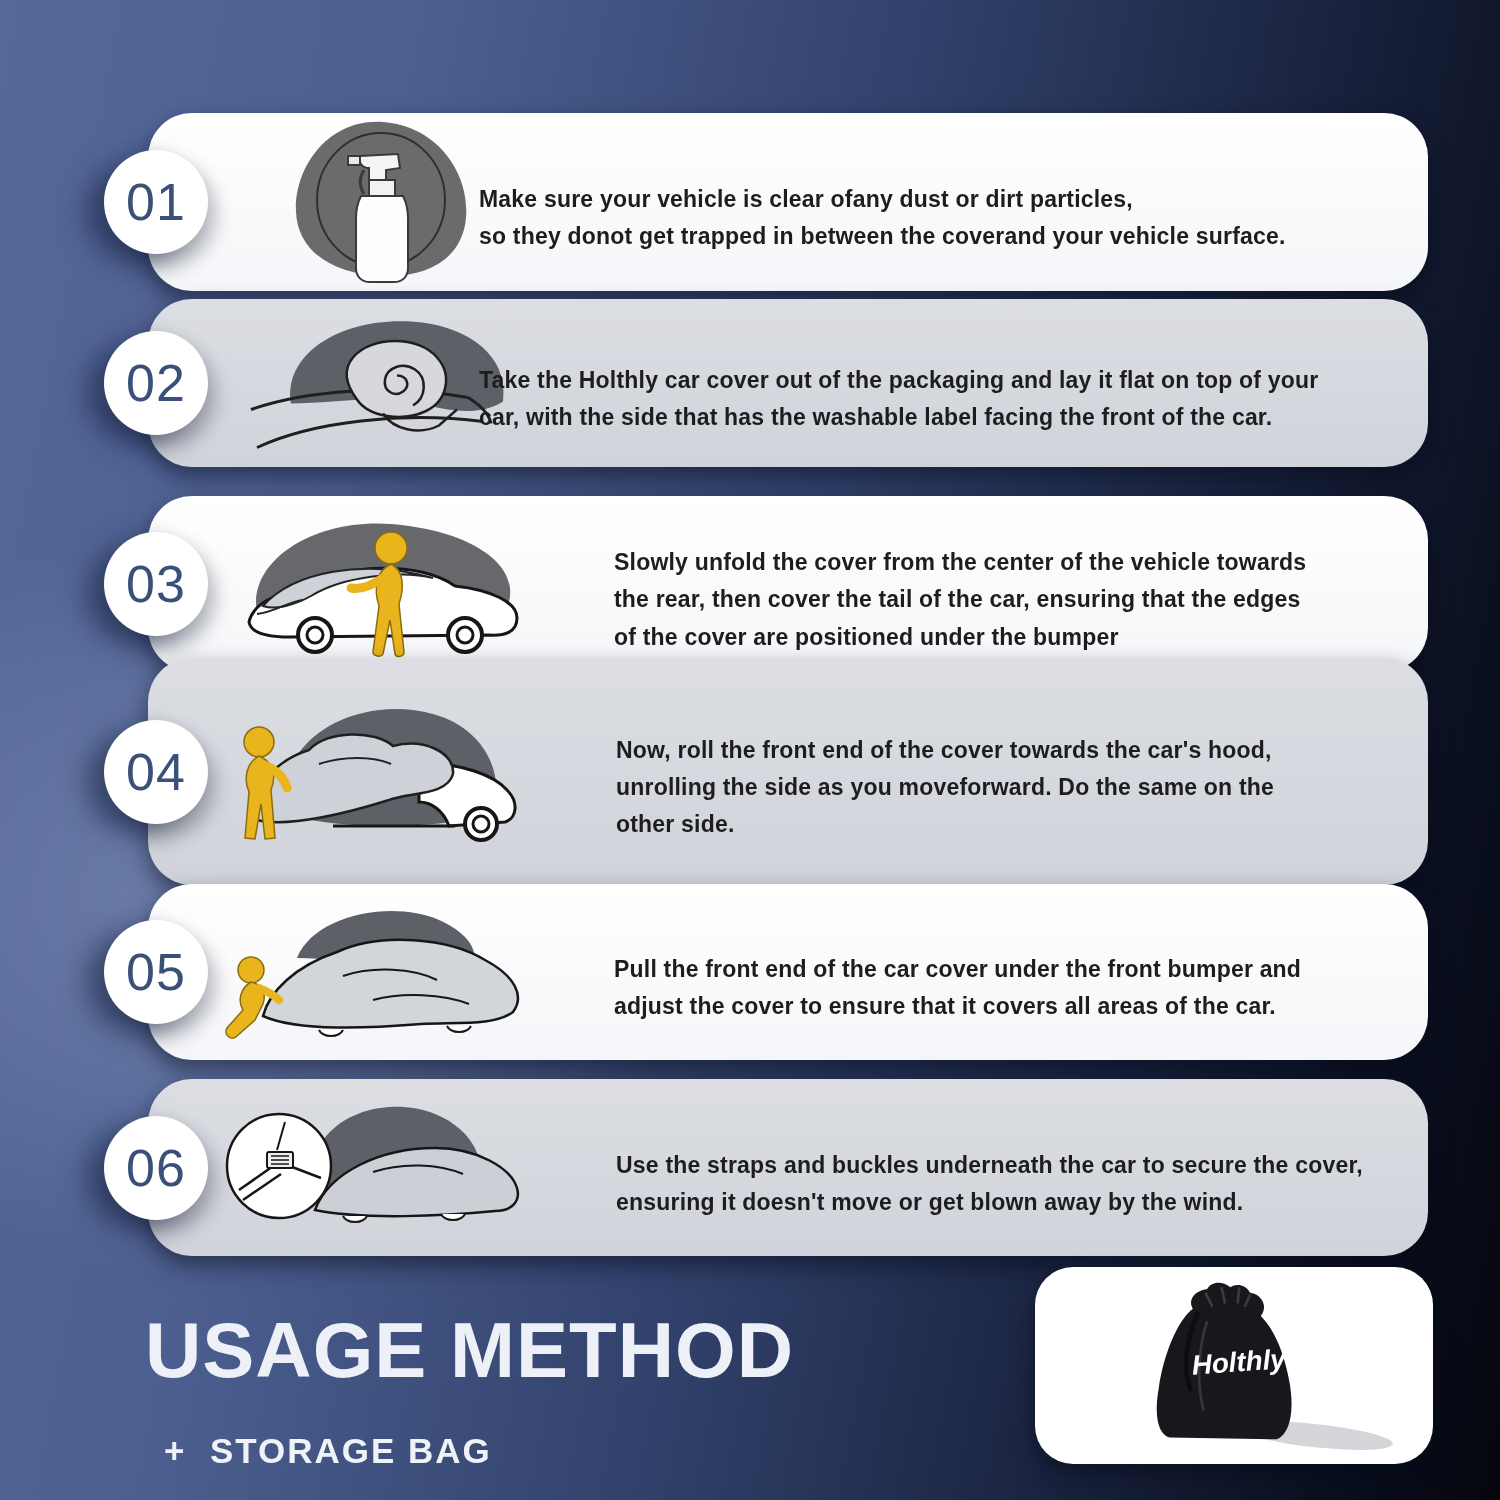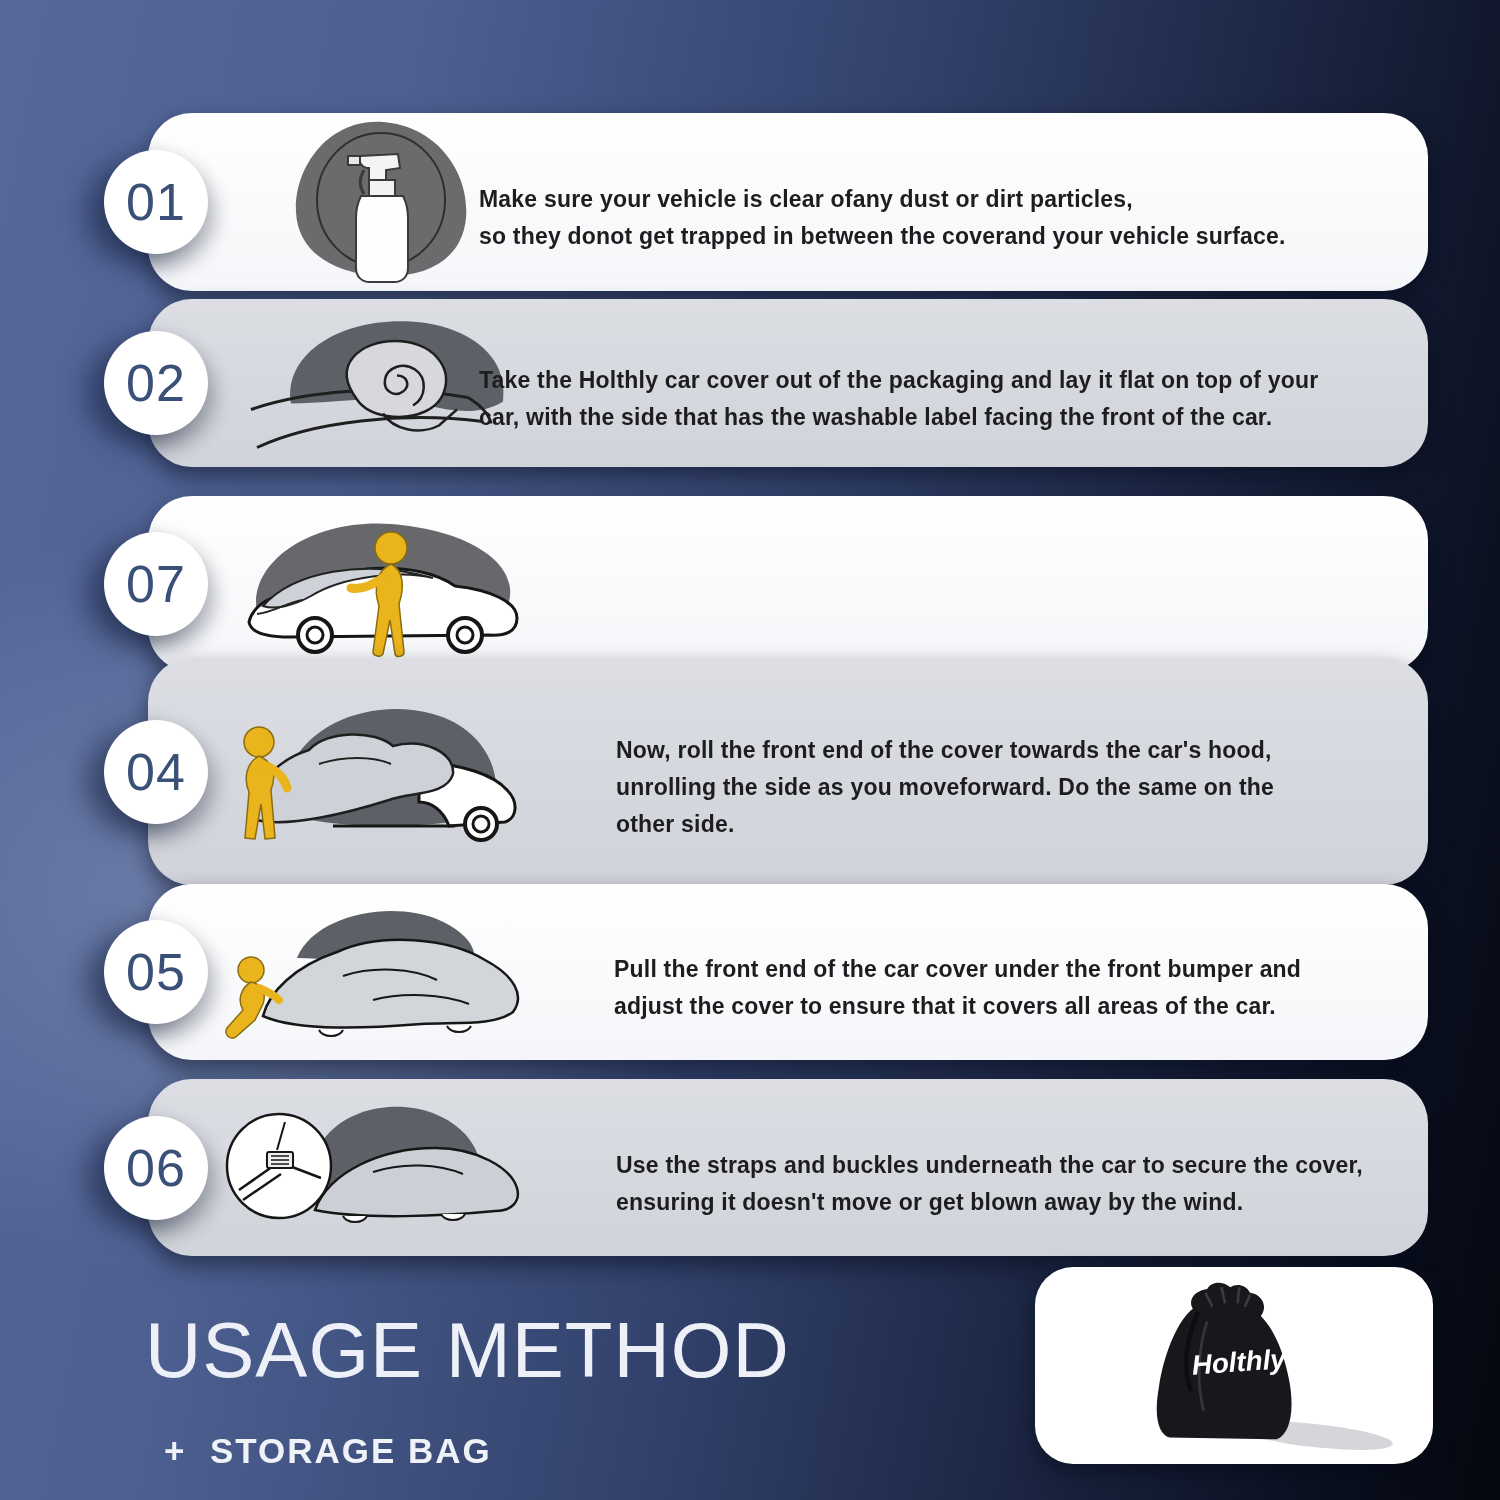--- a/index.html
+++ b/index.html
@@ -38,21 +38,21 @@
     color:#1d1d20;letter-spacing:0.2px;white-space:pre-line;
   }
   .t1{left:315px;width:950px;}
   .t2{left:315px;width:950px;}
   .t3{left:450px;width:810px;}
   .t4{left:452px;width:780px;}
   .t5{left:450px;width:810px;}
   .t6{left:452px;width:810px;}
   .title-main{
     position:absolute;left:145px;top:1305px;margin:0;
-    font-size:78px;font-weight:normal;color:#edf0f6;letter-spacing:1px;
+    font-size:78px;font-weight:bold;color:#edf0f6;letter-spacing:1px;
   }
   .title-sub{
     position:absolute;left:148px;top:1415px;margin:16px;
     font-size:35px;font-weight:bold;color:#eff2f7;letter-spacing:2px;white-space:pre;
   }
   .bag-card{
     position:absolute;left:1035px;top:1267px;width:398px;height:197px;
     background:#ffffff;border-radius:38px;
     display:flex;align-items:center;justify-content:center;
     box-shadow:0 10px 22px rgba(4,8,22,0.5);
@@ -99,39 +99,42 @@
         <path d="M150,108 C160,124 186,130 206,120 L224,104" fill="none" stroke="#1f1f1f" stroke-width="2.5"></path>
       </svg>
     </div>
     <p class="step-text t2">Take the Holthly car cover out of the packaging and lay it flat on top of your
 car, with the side that has the washable label facing the front of the car.</p>
   </section>
 
   <section class="step-row row-3">
     <div class="card white"></div>
     <div class="badge">
-      <span>07</span>
+      <span>03</span>
     </div>
     <div class="illus il-3">
       <svg width="340" height="160" viewBox="0 0 340 160">
         <path d="M36,116 C18,62 86,14 168,20 C244,26 296,58 286,98 C278,128 224,134 182,128 C128,120 64,142 36,116 Z" fill="#66686c"></path>
         <path d="M26,118 C30,100 52,88 88,84 C116,60 196,56 232,82 C268,86 294,98 294,114 C294,128 282,132 266,131 L66,133 C46,133 28,130 26,118 Z" fill="#ffffff" stroke="#161616" stroke-width="3"></path>
         <path d="M40,102 C70,68 140,54 210,74 C180,66 120,72 88,92 C70,102 52,106 40,102 Z" fill="#ced1d7" stroke="#222222" stroke-width="2"></path>
         <path d="M34,110 C52,108 64,98 80,96" stroke="#222222" stroke-width="2" fill="none"></path>
         <circle cx="92" cy="131" r="17" fill="#ffffff" stroke="#161616" stroke-width="4"></circle>
         <circle cx="92" cy="131" r="8" fill="none" stroke="#161616" stroke-width="3"></circle>
         <circle cx="242" cy="131" r="17" fill="#ffffff" stroke="#161616" stroke-width="4"></circle>
         <circle cx="242" cy="131" r="8" fill="none" stroke="#161616" stroke-width="3"></circle>
         <g>
           <circle cx="168" cy="44" r="16" fill="#e9b41c" stroke="#8a6d10" stroke-width="1.5"></circle>
           <path d="M168,60 C154,66 150,84 156,102 L150,148 C150,152 158,154 160,150 L167,116 L172,150 C173,154 181,153 181,148 L176,100 C182,82 180,66 168,60 Z" fill="#e9b41c" stroke="#8a6d10" stroke-width="1.5"></path>
           <path d="M160,74 C148,82 138,86 128,84" stroke="#e9b41c" stroke-width="9" stroke-linecap="round" fill="none"></path>
         </g>
       </svg>
     </div>
+    <p class="step-text t3">Slowly unfold the cover from the center of the vehicle towards
+the rear, then cover the tail of the car, ensuring that the edges
+of the cover are positioned under the bumper</p>
   </section>
 
   <section class="step-row row-4">
     <div class="card gray"></div>
     <div class="badge">
       <span>04</span>
     </div>
     <div class="illus il-4">
       <svg width="340" height="160" viewBox="0 0 340 160">
         <path d="M62,122 C50,42 140,2 210,22 C262,36 284,84 268,122 C214,138 114,138 62,122 Z" fill="#5d6066"></path>

